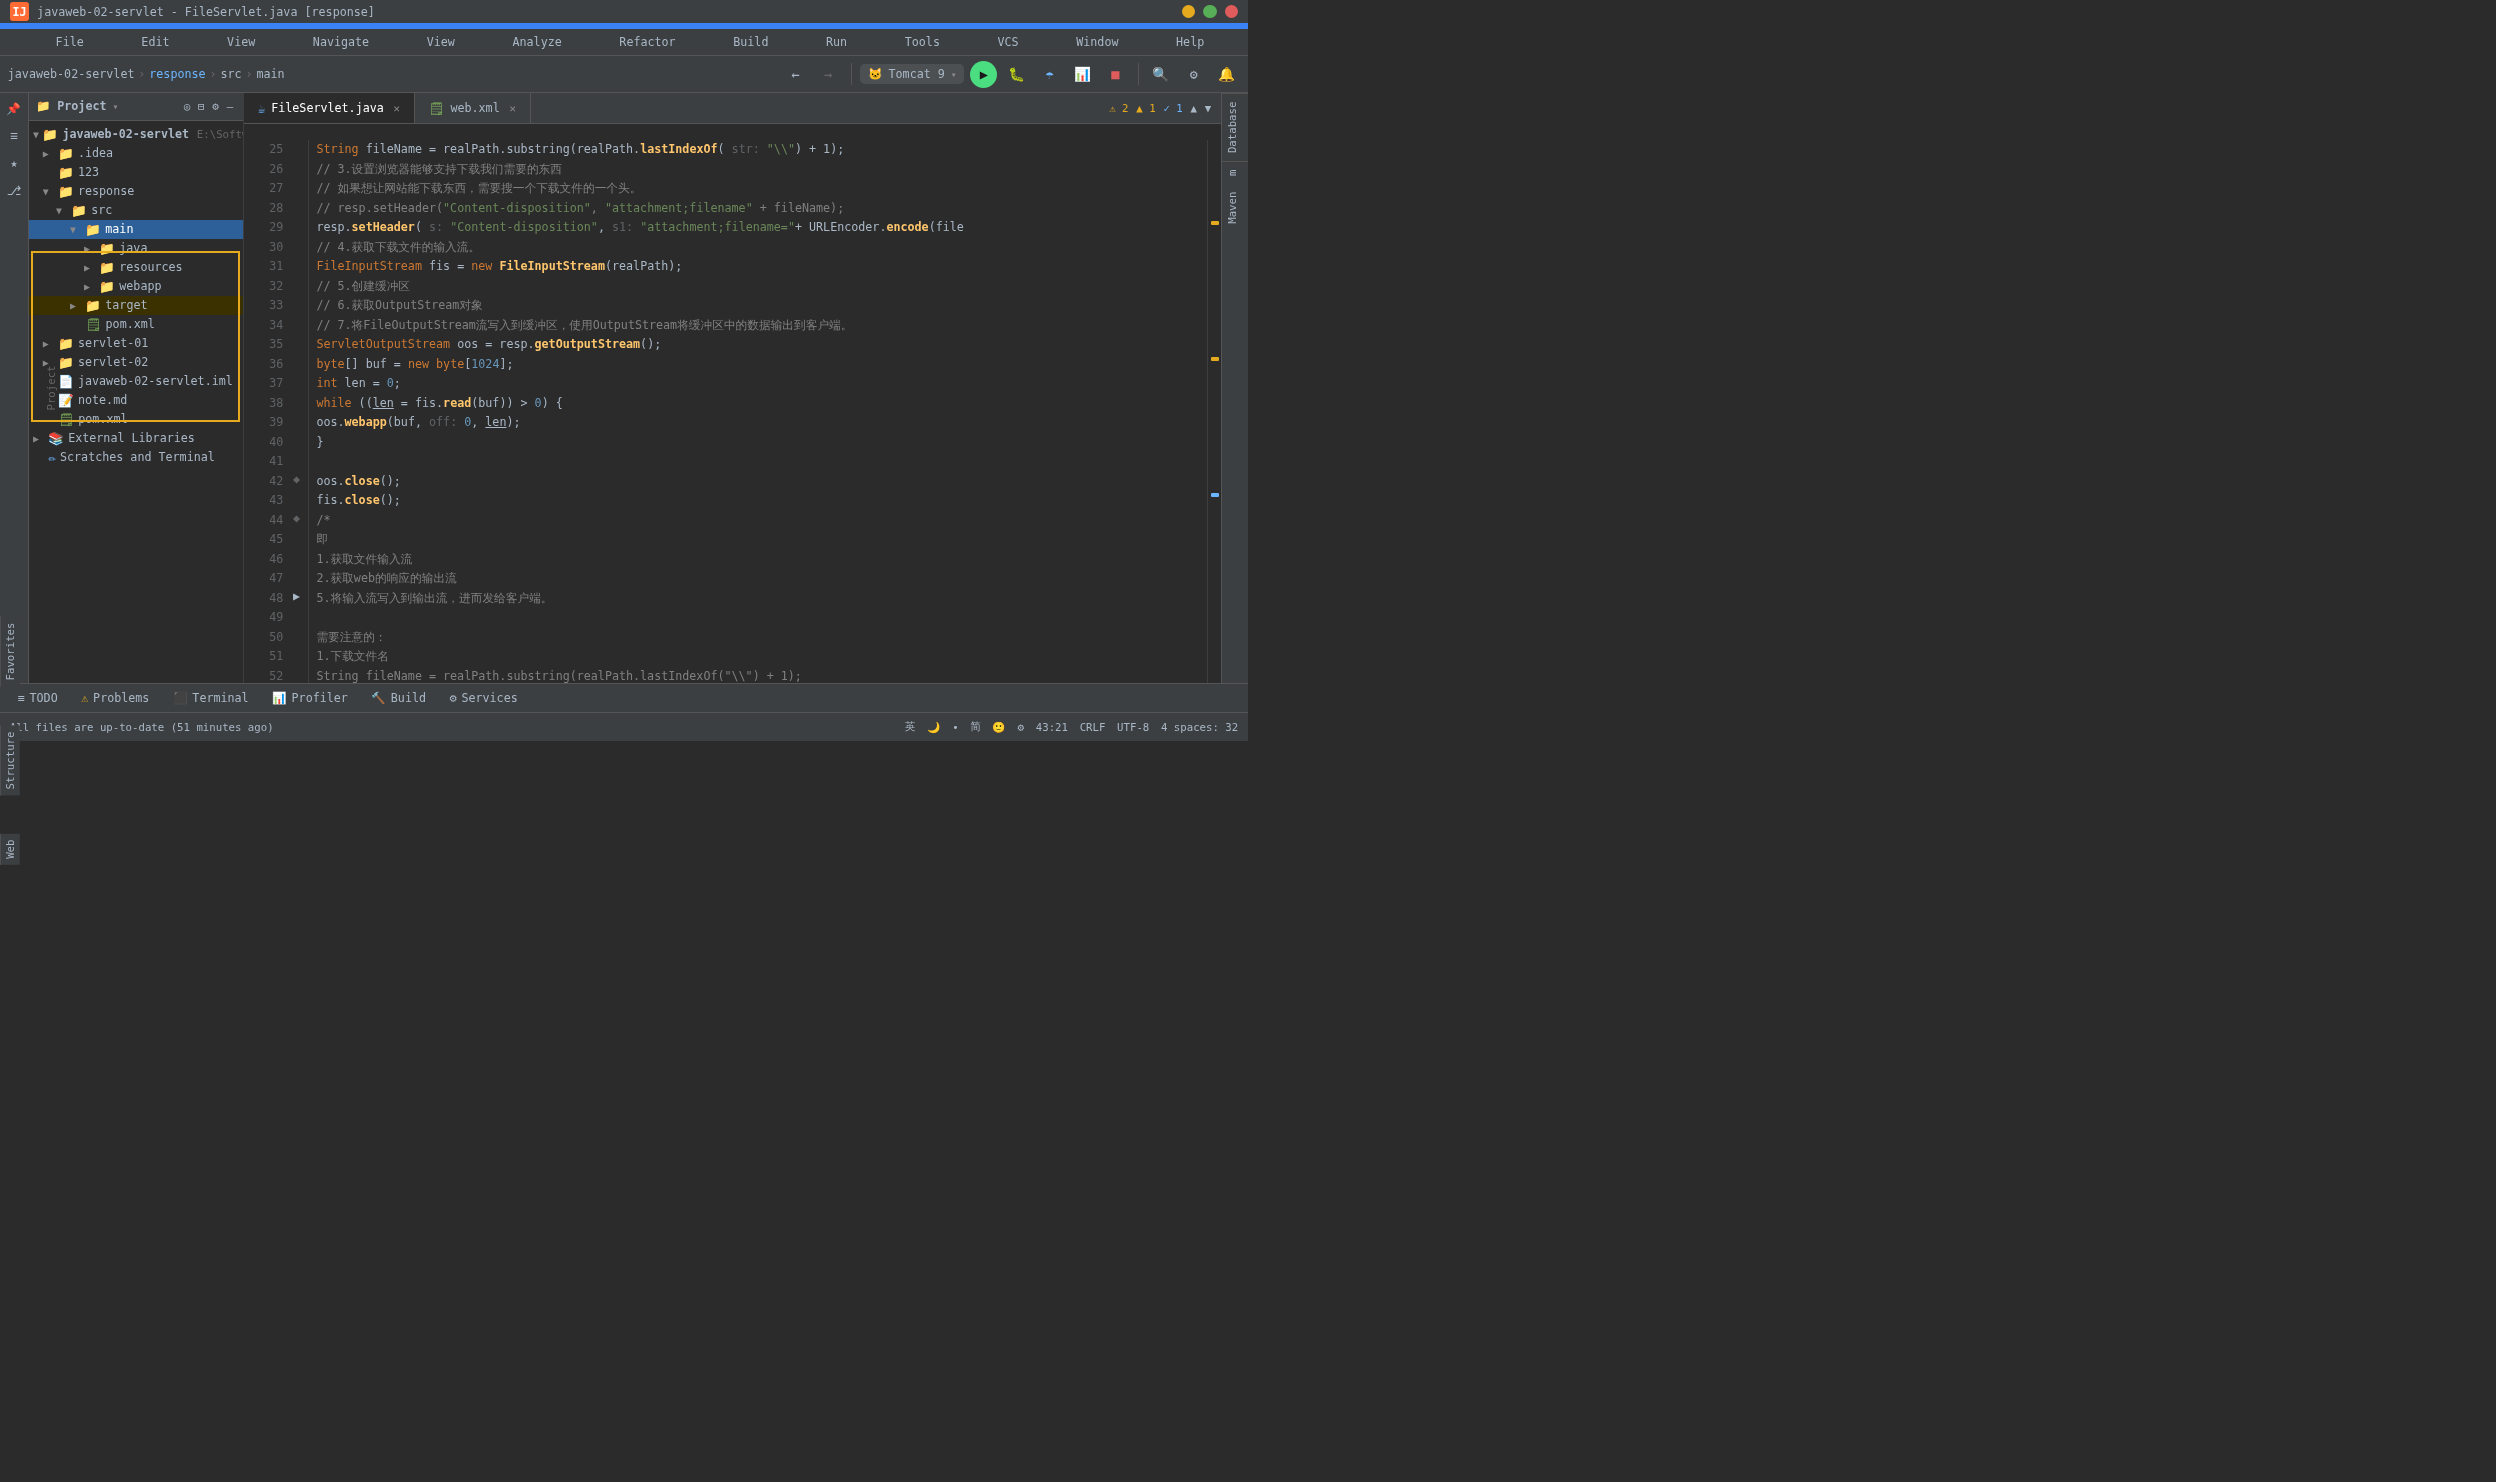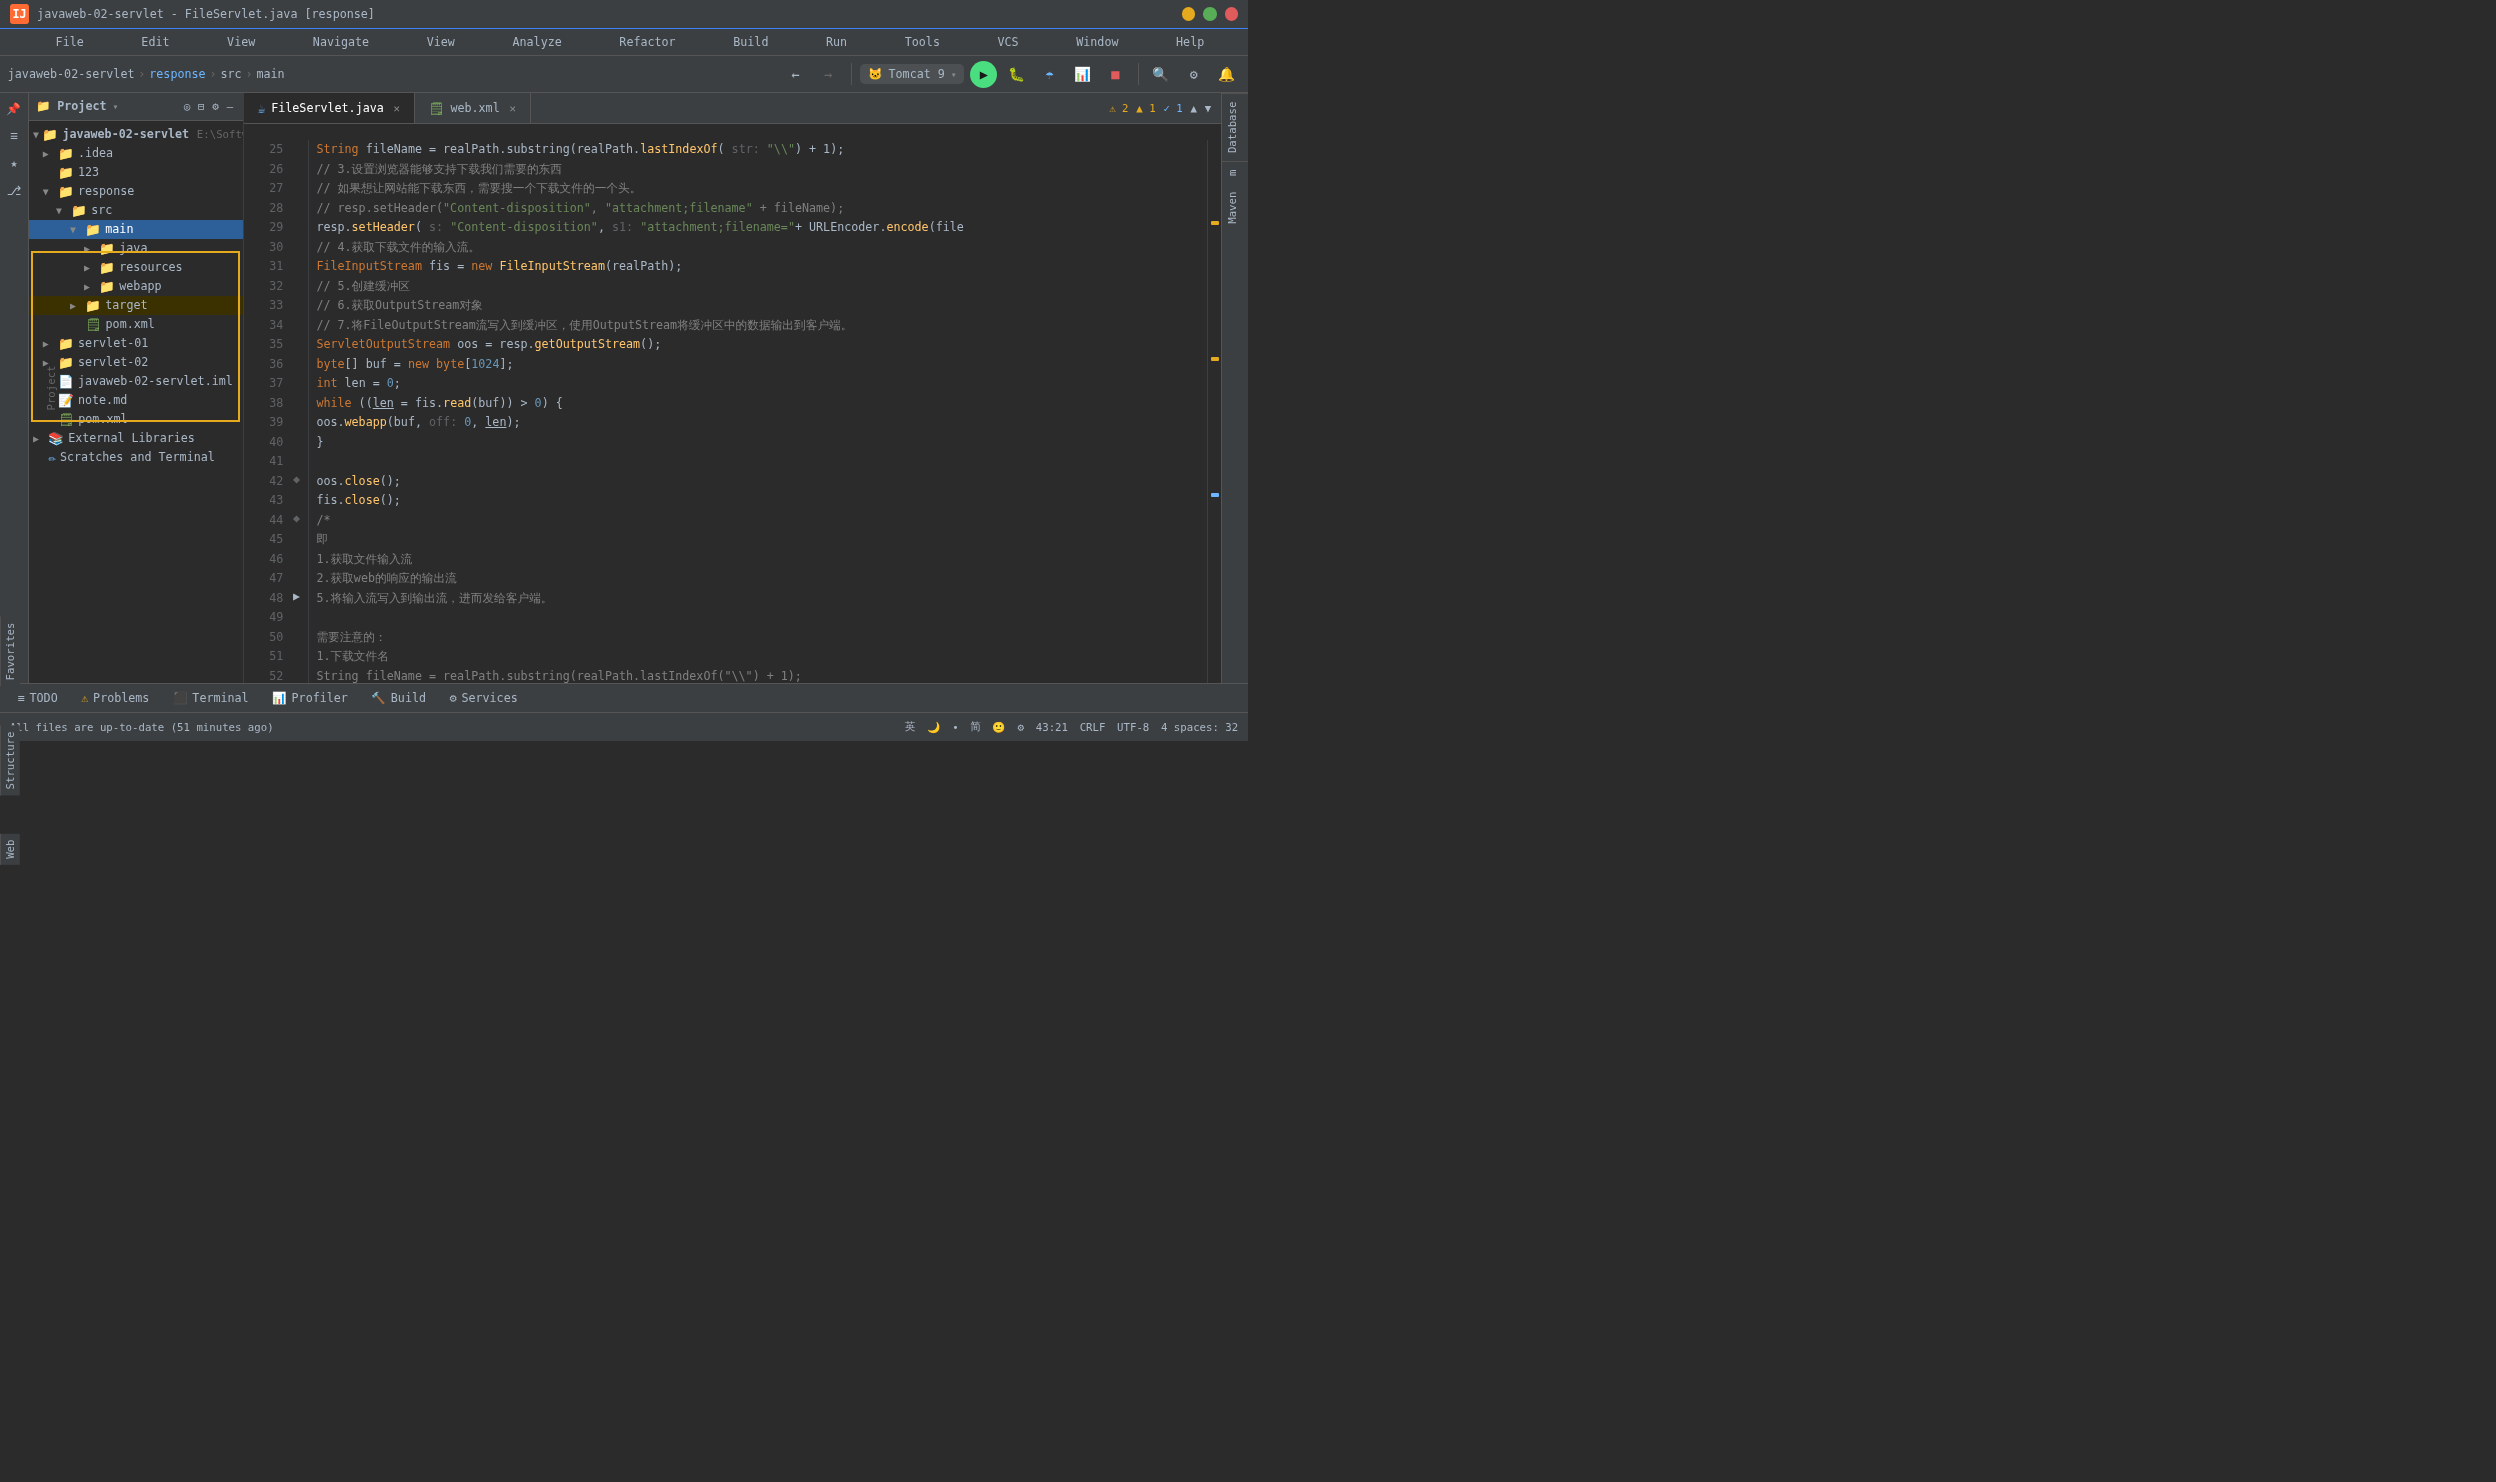--- a/index.html
+++ b/index.html
@@ -15,21 +15,21 @@
     }
 
     
     .title-bar {
       display: flex;
       align-items: center;
       justify-content: space-between;
       background: #3c3f41;
       height: 29px;
       padding: 0 9.8px;
-      border-bottom: 1px solid #3b82f6;
+      border-bottom: 6px solid #3b82f6;
     }
     .title-bar-left {
       display: flex;
       align-items: center;
       gap: 7.8px;
     }
     .title-bar-title {
       color: #a9b7c6;
       font-size: 11.7px;
     }
@@ -284,21 +284,21 @@
     }
     .code-text {
       flex: 1;
     }
 
     
     .kw { color: #cc7832; }
     .str { color: #6a8759; }
     .num { color: #6897bb; }
     .cmt { color: #808080; }
-    .fn { color: #ffc66d; }
+    .fn { color: #ffc66d; font-weight: bold; }
     .hint-grey { color: #606366; }
 
     
     .status-bar {
       display: flex;
       align-items: center;
       justify-content: space-between;
       background: #3c3f41;
       height: 29px;
       padding: 0 9.8px;

